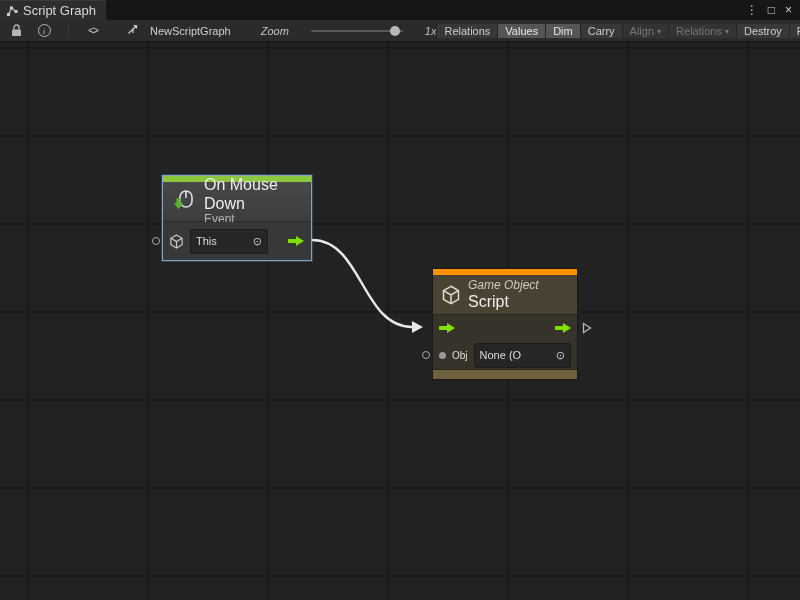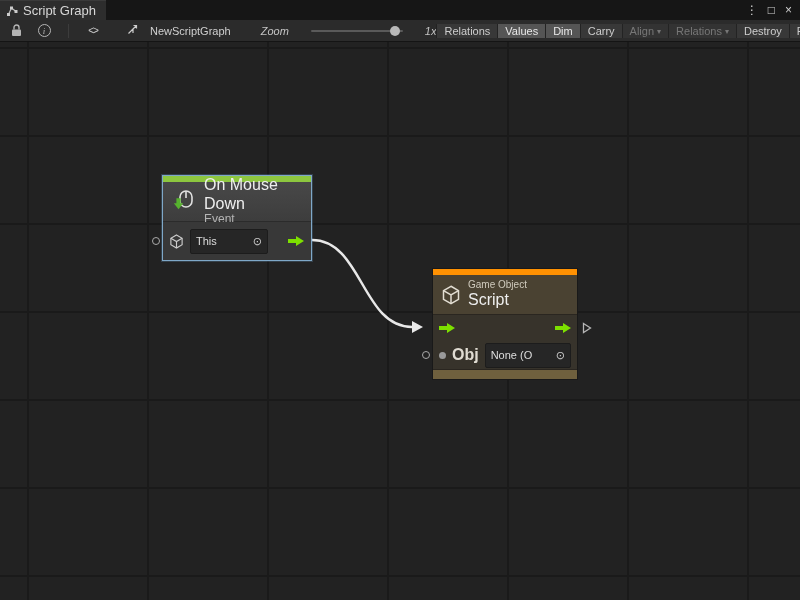--- a/index.html
+++ b/index.html
@@ -73,28 +73,28 @@
   .value-field { display:flex; align-items:center; justify-content:space-between; gap:4px;
                  background:#262626; border:1px solid #1c1c1c; border-radius:2px;
                  padding:5px 5px; color:#dddddd; font-size:11px; }
   .field-this { width:78px; }
   .target-glyph { color:#cfcfcf; font-size:11px; }
   .spacer { flex:1; }
 
   
   .node-destroy { left:432px; top:226px; width:146px; border:1px solid #191919; background:#37332b; }
   .n-header.brown { background:#4a4232; border-bottom:1px solid #2a2620; }
-  .n-cat { font-size:10px; color:#cfcabd; line-height:1.2; }
+  .n-cat { font-size:12px; color:#cfcabd; line-height:1.2;font-style:italic; }
   .flow-row { position:relative; display:flex; align-items:center; justify-content:space-between;
               padding:0 5px; height:26px; background:#37332b; }
   .obj-row { position:relative; display:flex; align-items:center; gap:6px; padding:0 6px;
              height:28px; background:#37332b; }
   .n-footer { height:10px; background:#6f603e; border-top:1px solid #2a2620; }
   .obj-dot { width:7px; height:7px; border-radius:50%; background:#9a9a9a; }
-  .obj-label { color:#e0dcd2; font-size:16px;font-weight:bold; }
+  .obj-label { color:#e0dcd2; font-size:10px; }
   .field-obj { flex:1; min-width:0; }
   .field-obj .fv { overflow:hidden; white-space:nowrap; }
   .flow-out-tri { position:absolute; right:-15px; top:50%; margin-top:-6px; }
 
   .garrow { display:block; }
 </style>
 </head>
 <body>
 
 <div class="window">

